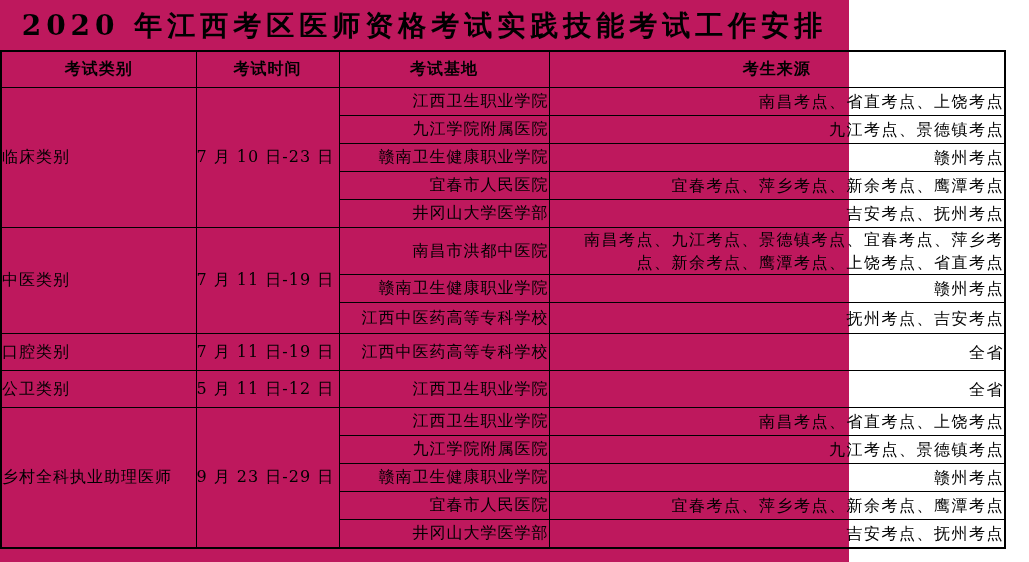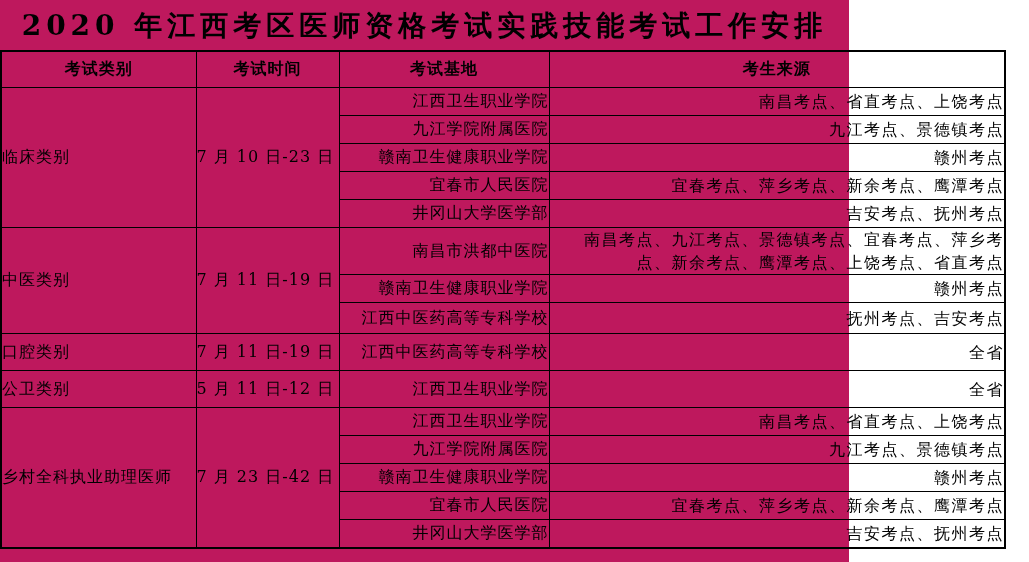--- a/index.html
+++ b/index.html
@@ -145,21 +145,21 @@
 
       <tr class="r37">
         <td class="cat">公卫类别</td>
         <td class="time">5 月 11 日-12 日</td>
         <td class="base">江西卫生职业学院</td>
         <td class="source">全省</td>
       </tr>
 
       <tr class="r28">
         <td class="cat" rowspan="5">乡村全科执业助理医师</td>
-        <td class="time" rowspan="5">7 月 23 日-42 日</td>
+        <td class="time" rowspan="5">9 月 23 日-29 日</td>
         <td class="base">江西卫生职业学院</td>
         <td class="source">南昌考点、省直考点、上饶考点</td>
       </tr>
       <tr class="r28">
         <td class="base">九江学院附属医院</td>
         <td class="source">九江考点、景德镇考点</td>
       </tr>
       <tr class="r28">
         <td class="base">赣南卫生健康职业学院</td>
         <td class="source">赣州考点</td>

